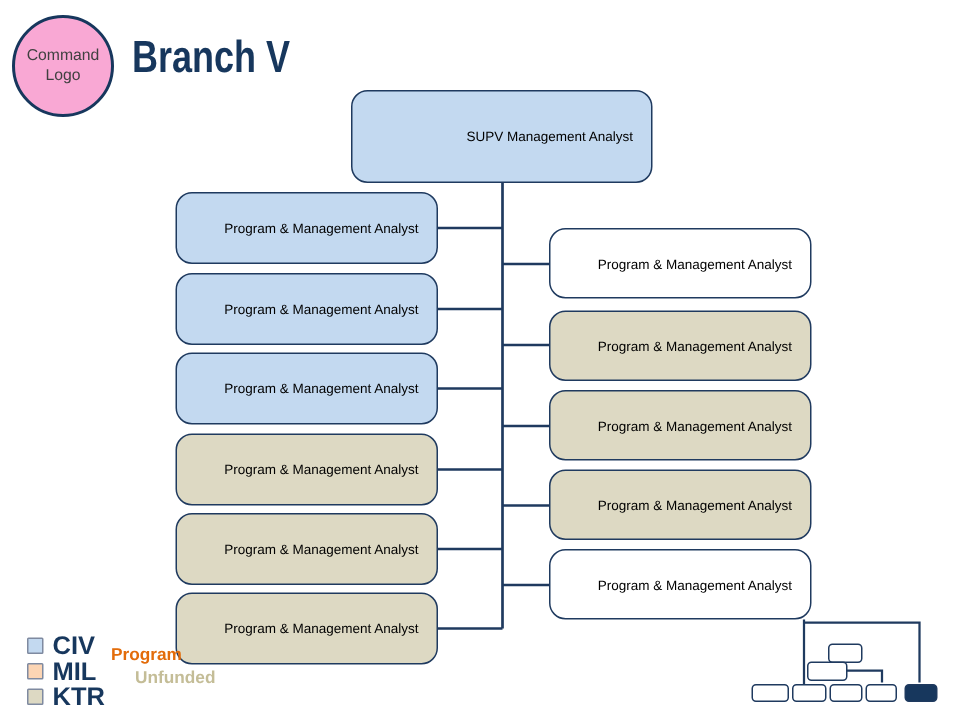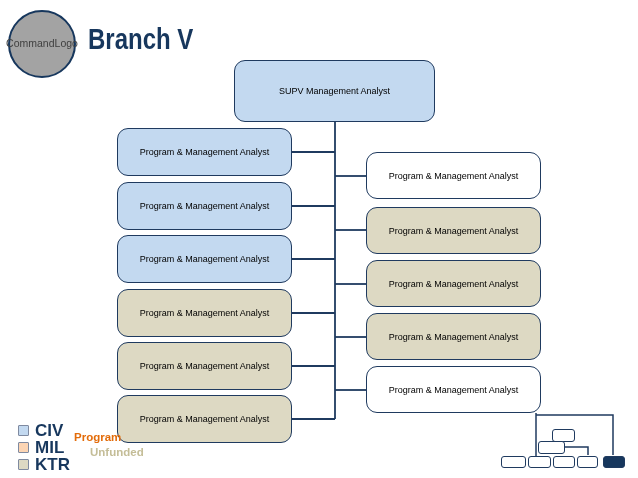--- a/index.html
+++ b/index.html
@@ -5,38 +5,38 @@
   html,body{margin:0;padding:0;}
   body{
     width:638px;height:478px;position:relative;background:#ffffff;
     font-family:"Liberation Sans", sans-serif;overflow:hidden;
   }
   .canvas{position:absolute;inset:0;width:638px;height:478px;}
 
   
   .logo-circle{
     position:absolute;left:8px;top:10px;width:64px;height:64px;
-    border:2px solid #17375d;border-radius:50%;background:#a3a3a3;
-    display:flex;flex-direction:row;align-items:center;justify-content:center;
+    border:2px solid #17375d;border-radius:50%;background:#f9a8d4;
+    display:flex;flex-direction:column;align-items:center;justify-content:center;
     font-size:10.5px;line-height:1.25;color:#404040;text-align:center;z-index:3;
   }
   .page-title{
     position:absolute;left:88px;top:22px;z-index:3;
     font-size:30px;font-weight:bold;color:#17375d;white-space:nowrap;
     display:inline-block;transform:scaleX(0.8);transform-origin:left center;
   }
 
   
   svg.connectors{position:absolute;left:0;top:0;z-index:1;pointer-events:none;}
 
   
   .node{
     position:absolute;z-index:2;box-sizing:border-box;
     border:1.8px solid #1f3a5f;border-radius:11px;
-    display:flex;align-items:center;justify-content:center;
+    display:flex;align-items:center;justify-content:flex-end;
     text-align:center;font-size:9px;color:#000;padding:2px 12px;
     background:#fff;
   }
   .node-root{left:234px;top:60px;width:201px;height:62px;}
   .lcol{left:117px;width:175px;height:48px;}
   .rcol{left:366px;width:175px;height:47px;}
   .l0{top:128px}.l1{top:182px}.l2{top:235px}.l3{top:289px}.l4{top:342px}.l5{top:395px}
   .r0{top:152px}.r1{top:207px}.r2{top:260px}.r3{top:313px}.r4{top:366px}
 
   

